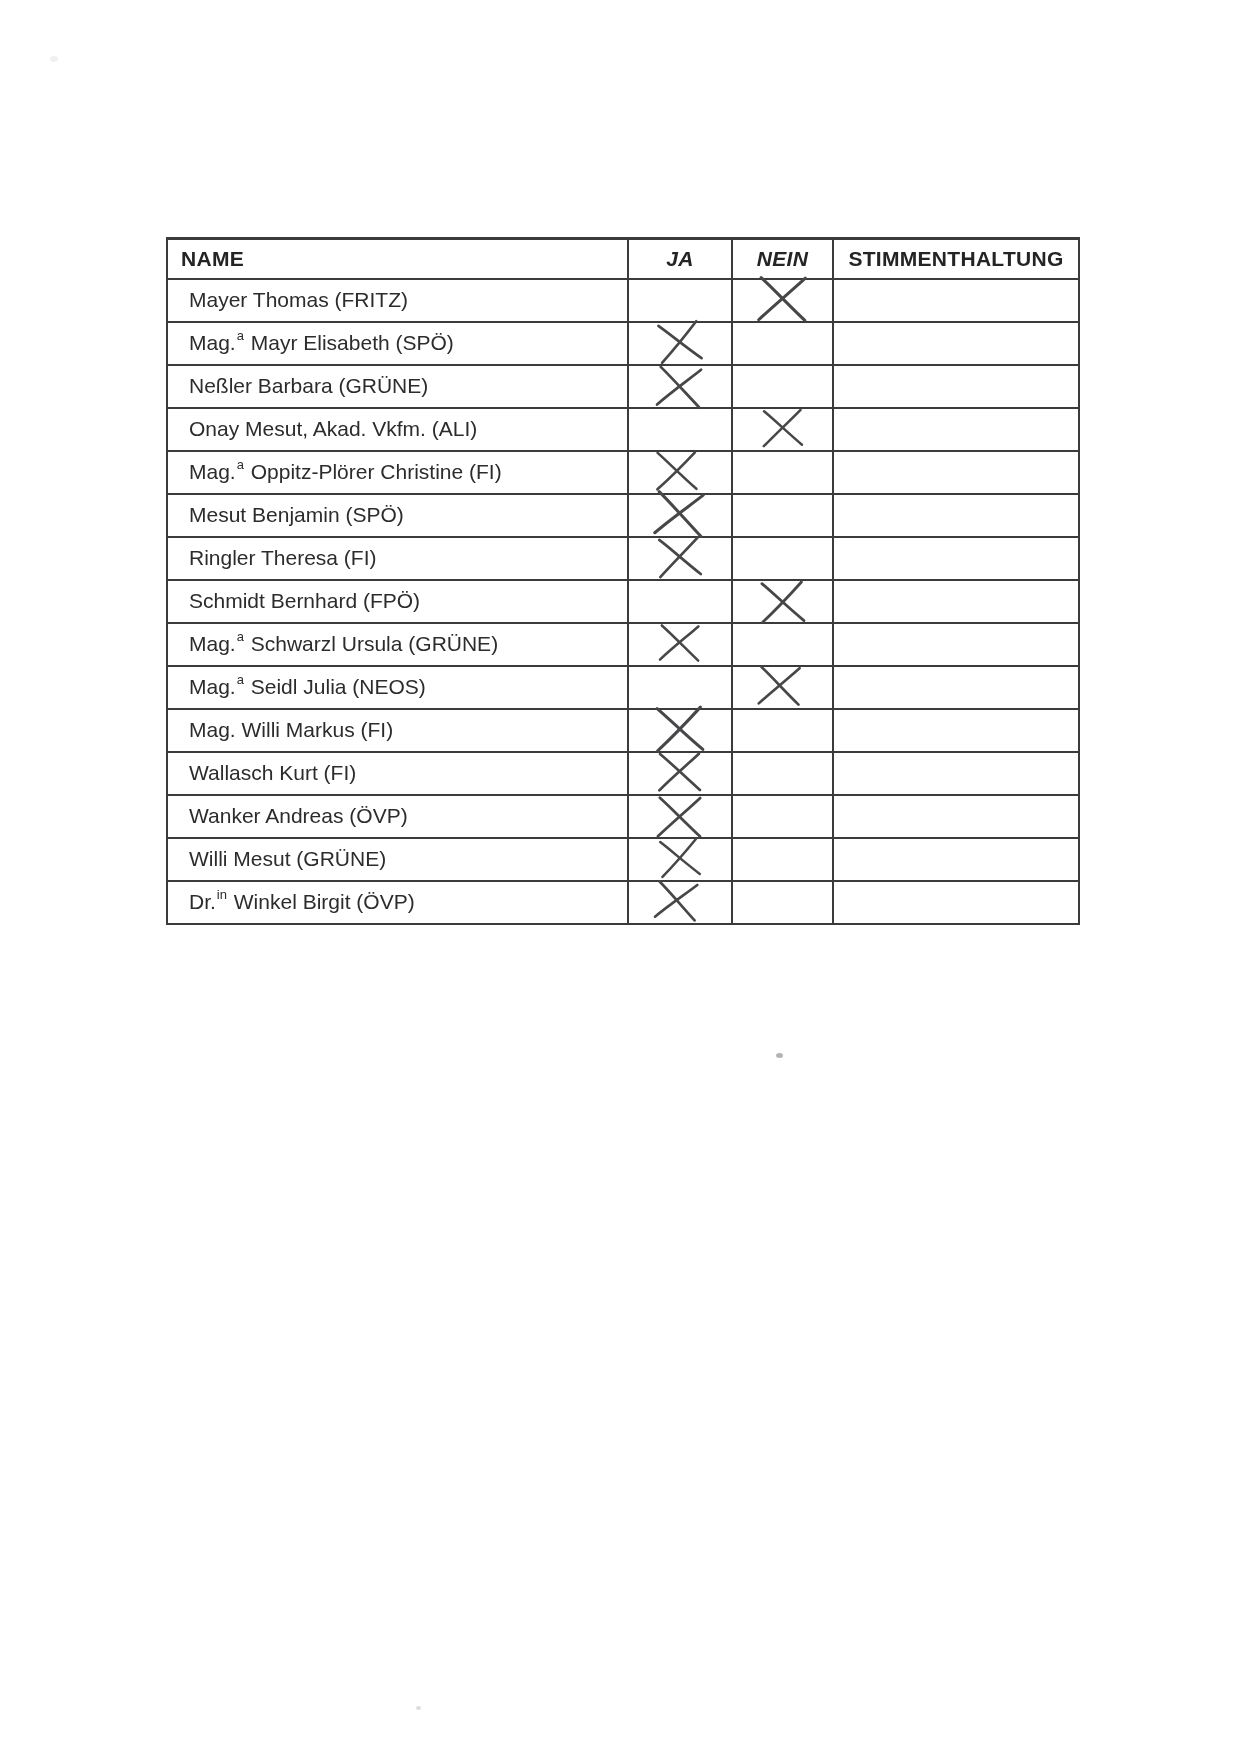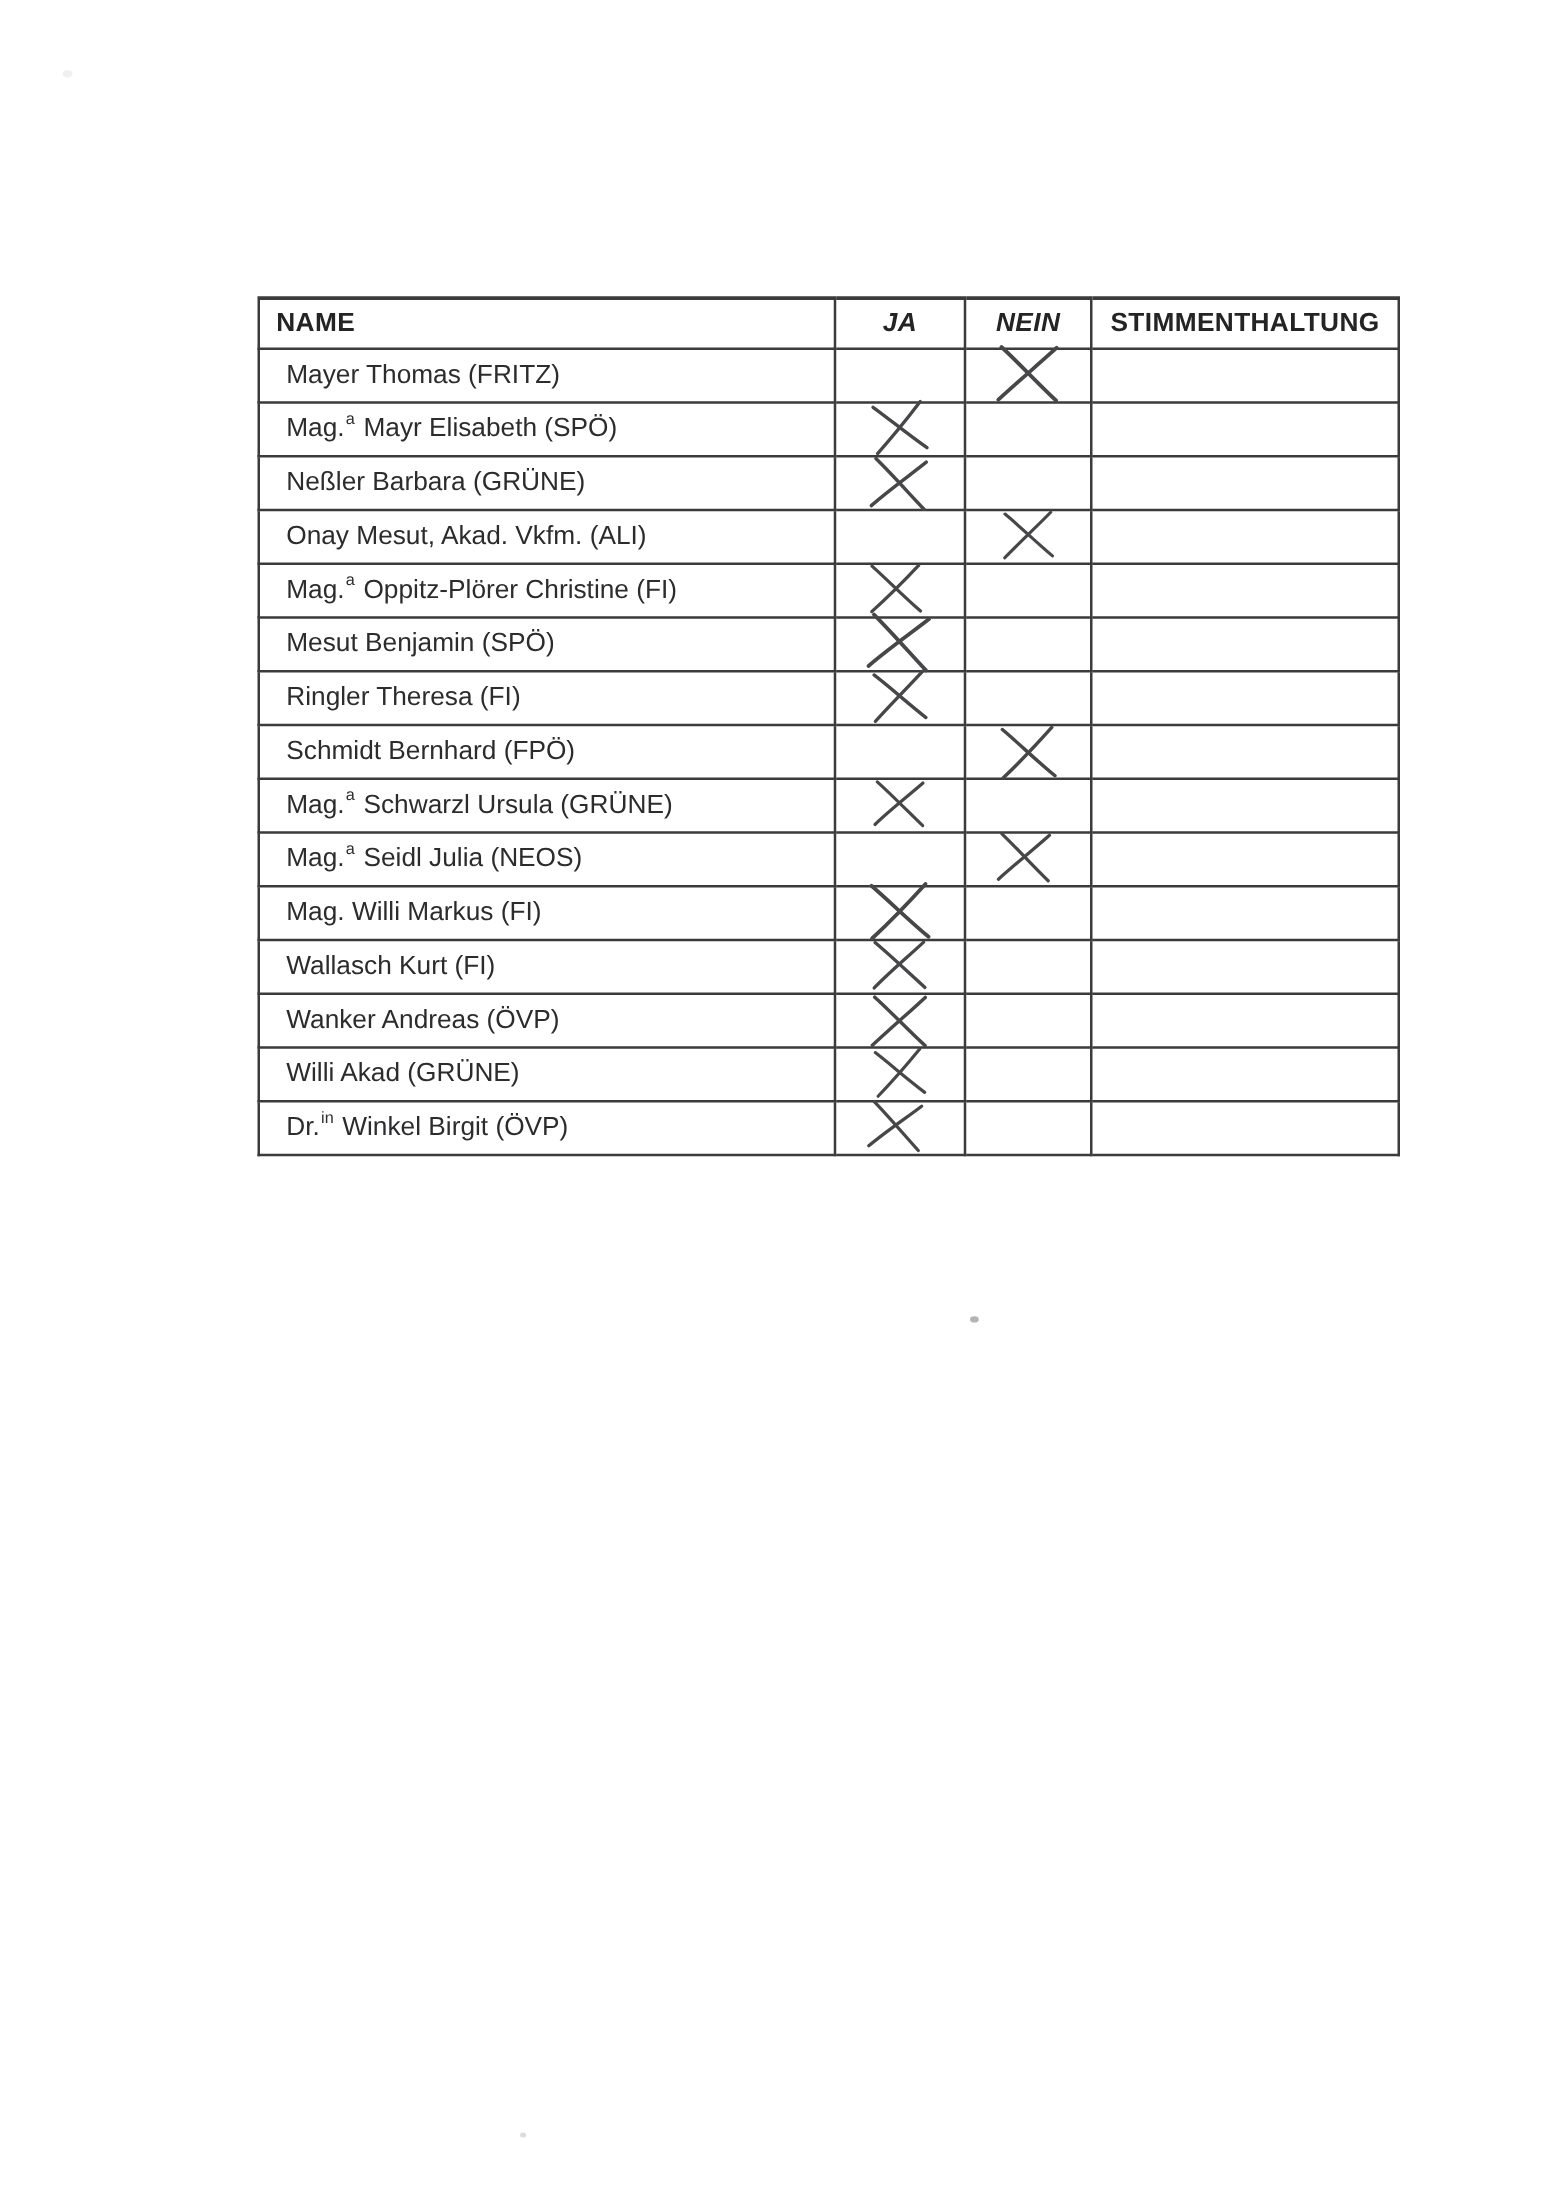--- a/index.html
+++ b/index.html
@@ -20,21 +20,20 @@
     inset: 0;
     background: #ffffff;
   }
   table.vote-table {
     position: absolute;
     left: 166px;
     top: 237px;
     width: 912px;
     border-collapse: collapse;
     table-layout: fixed;
-    margin-left: 40px;
   }
   .vote-table th,
   .vote-table td {
     border: 2px solid #3b3b3d;
     height: 40px;
     padding: 0;
     box-sizing: border-box;
     background: transparent;
   }
   .vote-table thead th {
@@ -290,21 +289,21 @@
             <svg viewBox="0 0 60 52" class="xmark xv2">
               <path d="M7 5 C 20 16, 38 34, 53 47"></path>
               <path d="M52 4 C 41 15, 21 33, 6 48"></path>
             </svg>
           </td>
       <td class="vote-cell vote-nein"></td>
       <td class="vote-cell vote-enthaltung"></td>
     </tr>
         <tr>
       <td class="name-cell">
-        <span class="nm">Willi Akad (GRÜNE)</span>
+        <span class="nm">Willi Mesut (GRÜNE)</span>
       </td>
       <td class="vote-cell vote-ja">
             <svg viewBox="0 0 60 52" class="xmark xv3">
               <path d="M6 6 C 21 18, 36 32, 54 46"></path>
               <path d="M50 3 C 39 16, 22 35, 8 49"></path>
             </svg>
           </td>
       <td class="vote-cell vote-nein"></td>
       <td class="vote-cell vote-enthaltung"></td>
     </tr>

